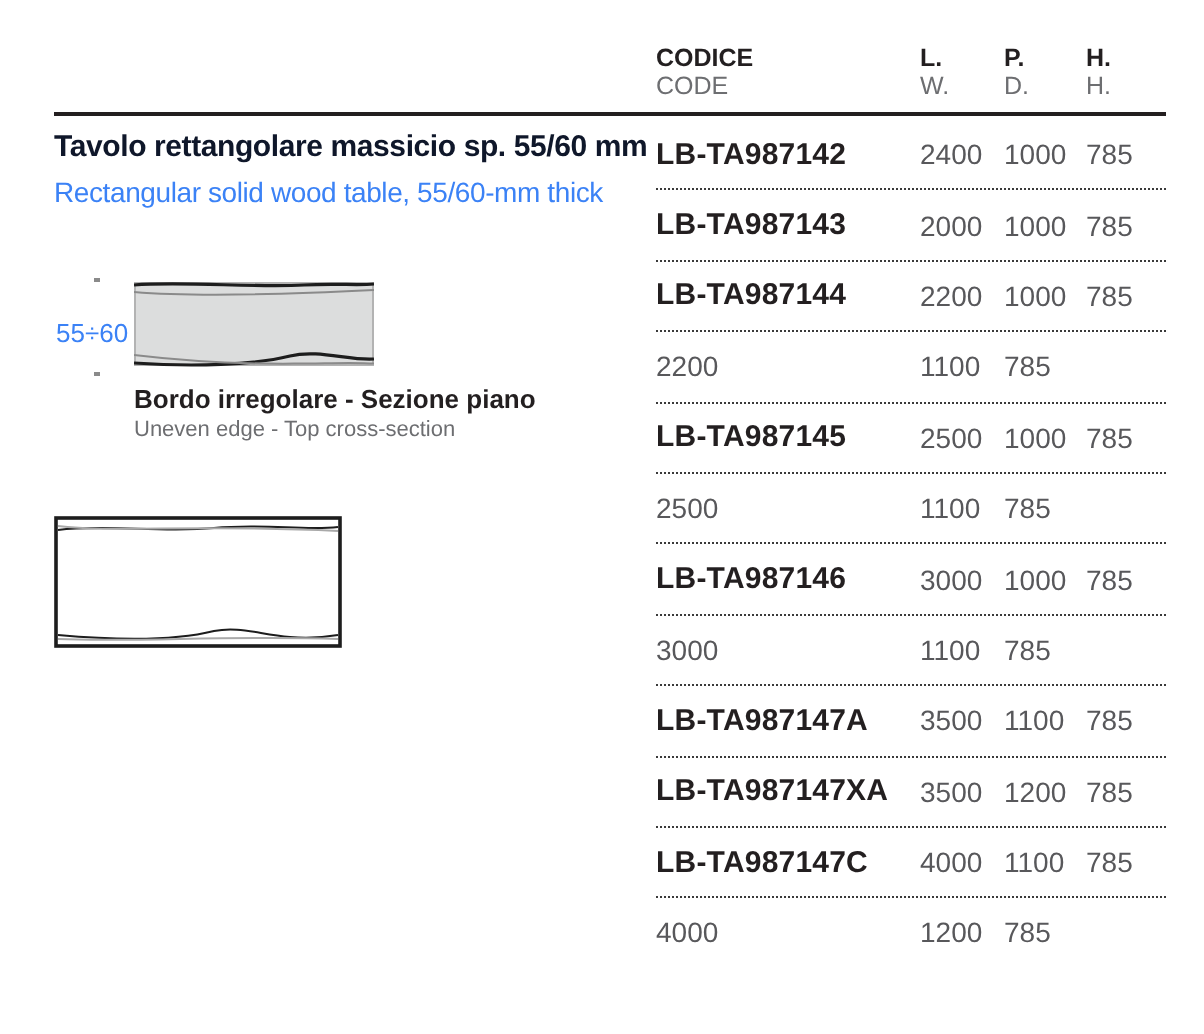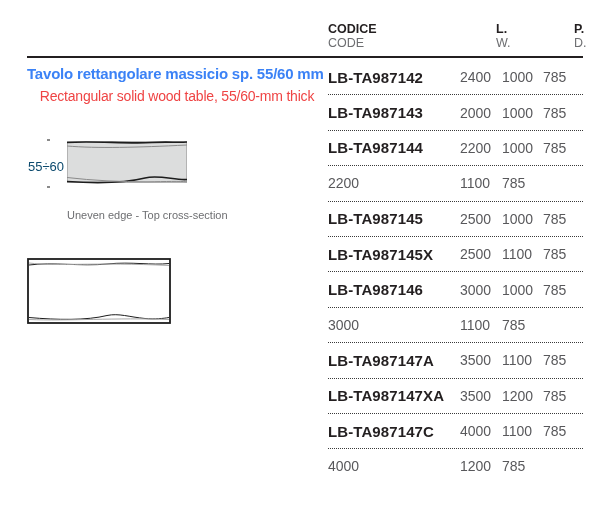--- a/index.html
+++ b/index.html
@@ -11,48 +11,48 @@
     overflow:hidden;
   }
   
   .rule{
     position:absolute;left:27px;top:56px;width:556px;height:2px;
     background:#231f20;
   }
   
   .title{
     position:absolute;left:27px;top:64px;width:300px;
-    font-size:15px;font-weight:bold;color:#3b82f6;letter-spacing:-0.2px;
+    font-size:15px;font-weight:bold;color:#0f172a;letter-spacing:-0.2px;
     line-height:20px;
   }
   .subtitle{
     position:absolute;left:27px;top:87px;width:300px;
-    font-size:14px;color:#ef4444;letter-spacing:-0.2px;line-height:18px;text-align:center;
+    font-size:14px;color:#3b82f6;letter-spacing:-0.2px;line-height:18px;
   }
   .dim-label{
     position:absolute;left:28px;top:159px;width:36px;
-    font-size:13px;color:#0c4a6e;text-align:right;
+    font-size:13px;color:#3b82f6;text-align:right;
   }
   .tick{position:absolute;width:3px;height:2px;background:#8a8a8a;}
   .tick.t1{left:47px;top:139px;}
   .tick.t2{left:47px;top:186px;}
   .fig-cross{position:absolute;left:67px;top:139px;width:120px;height:46px;}
   .caption-b{
     position:absolute;left:67px;top:192px;width:260px;
     font-size:13px;font-weight:bold;color:#231f20;line-height:15px;
   }
   .caption-r{
     position:absolute;left:67px;top:208px;width:260px;
     font-size:11px;color:#6d6e71;line-height:15px;
   }
   .fig-top{position:absolute;left:27px;top:258px;width:144px;height:66px;}
   
   .thead{
     position:absolute;left:328px;top:22px;width:255px;
-    display:grid;grid-template-columns:132px 42px 41px 40px;gap:36px;
+    display:grid;grid-template-columns:132px 42px 41px 40px;
   }
   .th .p{font-size:12.5px;font-weight:bold;color:#231f20;line-height:14px;}
   .th .s{font-size:12.5px;color:#6d6e71;line-height:14px;}
   .tbody{position:absolute;left:328px;top:60px;width:255px;}
   .trow{
     display:grid;grid-template-columns:132px 42px 41px 40px;
     align-items:center;height:34.4px;
     border-bottom:1px dotted #3a3a3a;
   }
   .trow:last-child{border-bottom:none;}
@@ -74,20 +74,21 @@
   <div class="dim-label">55÷60</div>
 
   <svg class="fig-cross" viewBox="0 0 120 46">
     <rect x="0.5" y="2.5" width="119" height="41" fill="#dcdddd" stroke="#b3b3b3" stroke-width="1"></rect>
     <path d="M0,3.5 C25,1.5 60,5 85,3.5 C100,2.6 112,3.8 120,3" fill="none" stroke="#1d1d1d" stroke-width="1.6"></path>
     <path d="M0,7 C30,9.5 70,8.5 120,6" fill="none" stroke="#8a8a8a" stroke-width="1"></path>
     <path d="M0,42.5 C30,44.5 60,43.5 78,39 C92,35.5 108,41.5 120,40.5" fill="none" stroke="#1d1d1d" stroke-width="1.6"></path>
     <path d="M0,38.5 C25,41.5 55,43 80,42.8 C100,42.6 112,42 120,42.8" fill="none" stroke="#8a8a8a" stroke-width="1"></path>
   </svg>
 
+  <div class="caption-b">Bordo irregolare - Sezione piano</div>
   <div class="caption-r">Uneven edge - Top cross-section</div>
 
   <svg class="fig-top" viewBox="0 0 144 66">
     <rect x="1" y="1" width="142" height="64" fill="#ffffff" stroke="#1d1d1d" stroke-width="1.8"></rect>
     <path d="M2,7 C25,4 55,8.5 80,6 C105,3.5 125,7.5 142,5.5" fill="none" stroke="#1d1d1d" stroke-width="1"></path>
     <path d="M2,5 C30,8.5 70,4 142,7.5" fill="none" stroke="#a9a9a9" stroke-width="1"></path>
     <path d="M2,59.5 C30,62 60,62.5 80,57.5 C92,55 102,59 118,60.5 C128,61.4 136,60.5 142,59.5" fill="none" stroke="#1d1d1d" stroke-width="1"></path>
     <path d="M2,61.5 C40,63.2 90,59.5 142,61.5" fill="none" stroke="#a9a9a9" stroke-width="1"></path>
   </svg>
 
@@ -134,21 +135,20 @@
       <div class="num">1100</div>
       <div class="num">785</div>
     </div>
     <div class="trow">
       <div class="code">LB-TA987145</div>
       <div class="num">2500</div>
       <div class="num">1000</div>
       <div class="num">785</div>
     </div>
     <div class="trow">
-      <div class="code">LB-TA987145X</div>
       <div class="num">2500</div>
       <div class="num">1100</div>
       <div class="num">785</div>
     </div>
     <div class="trow">
       <div class="code">LB-TA987146</div>
       <div class="num">3000</div>
       <div class="num">1000</div>
       <div class="num">785</div>
     </div>

